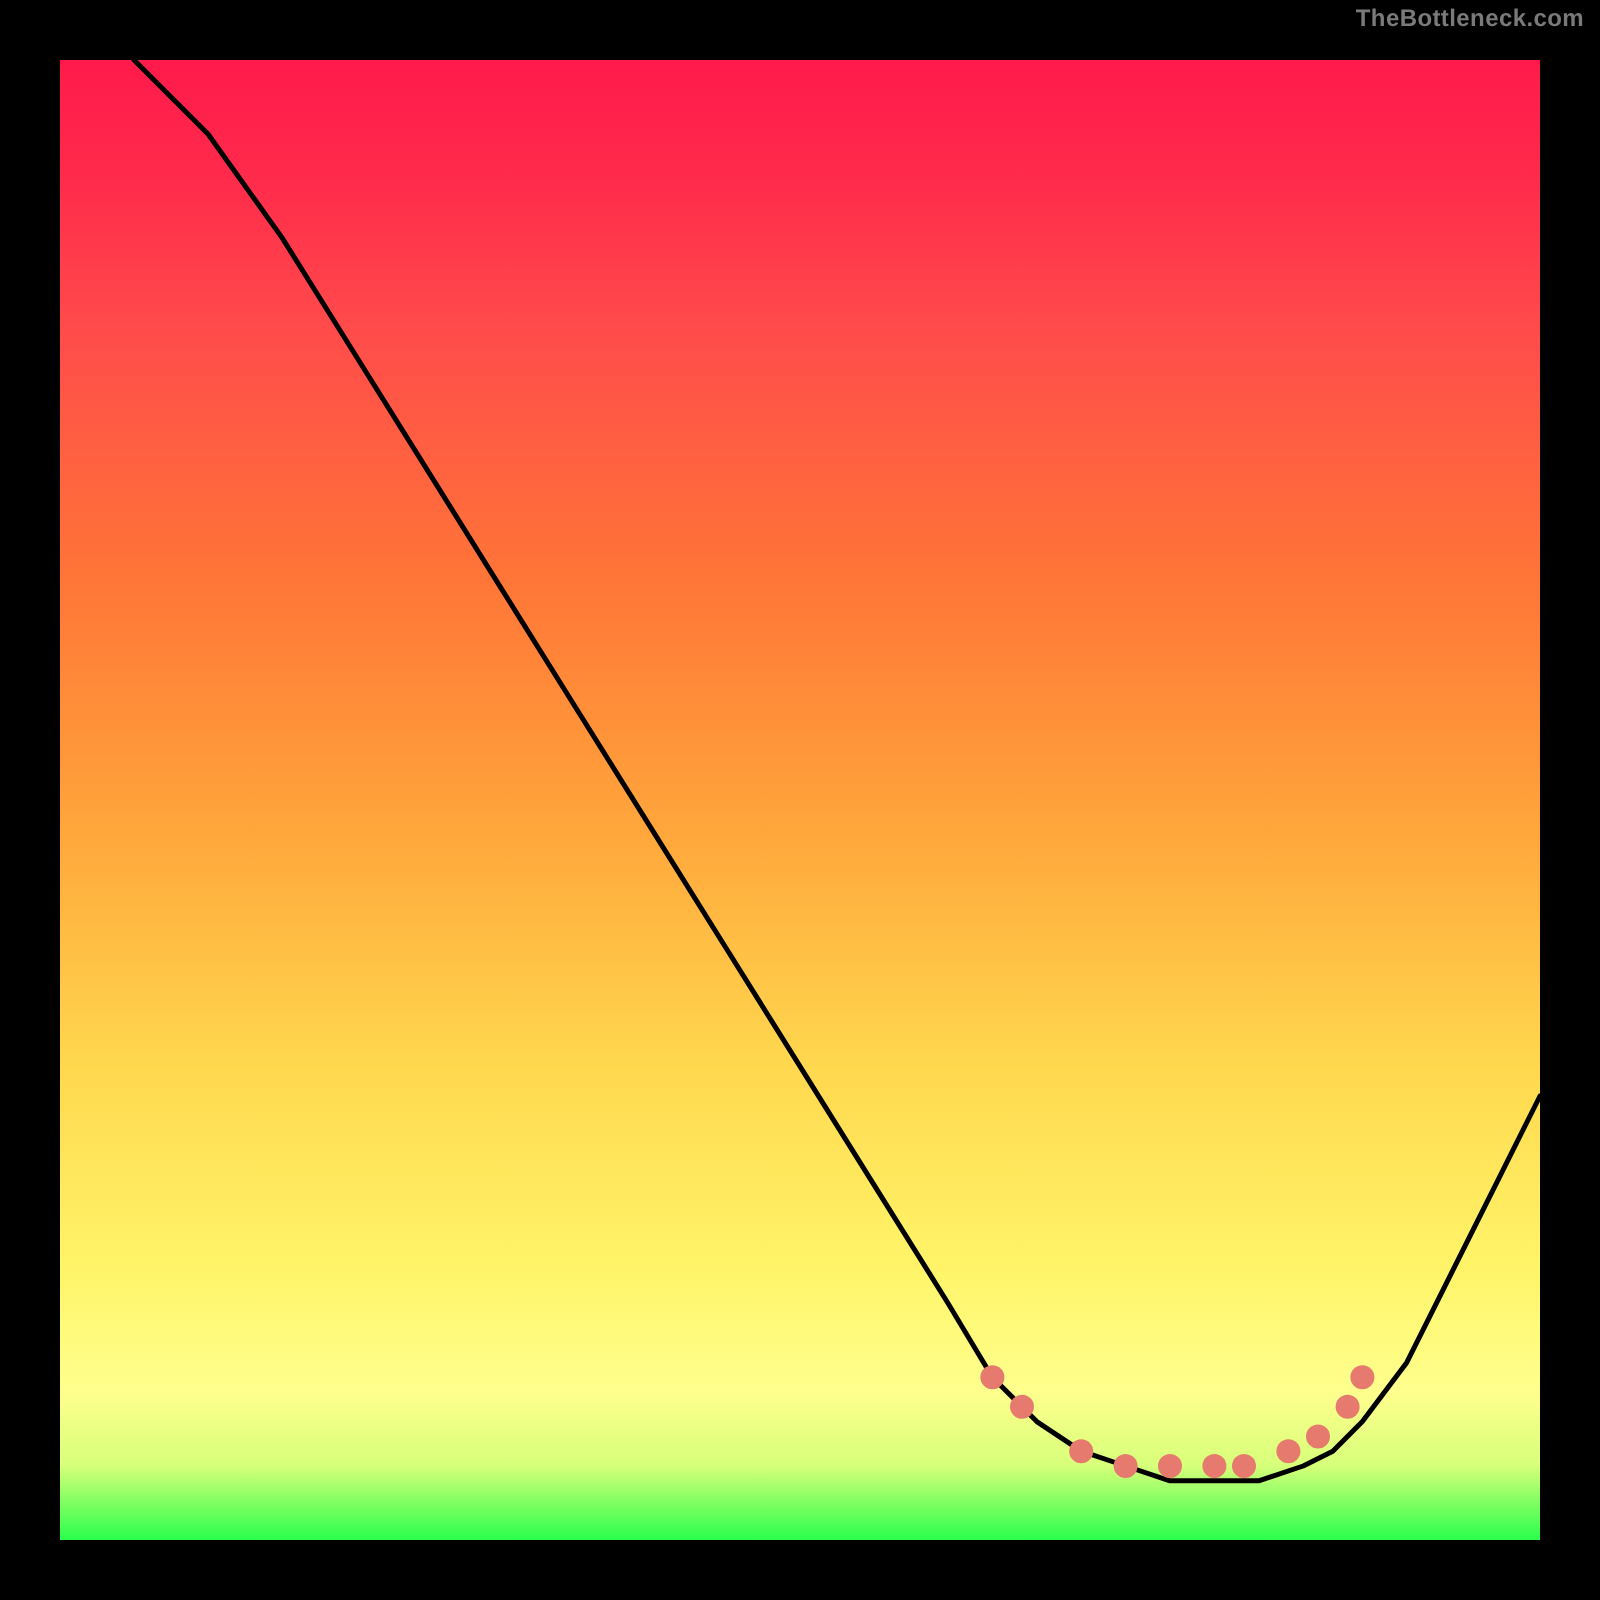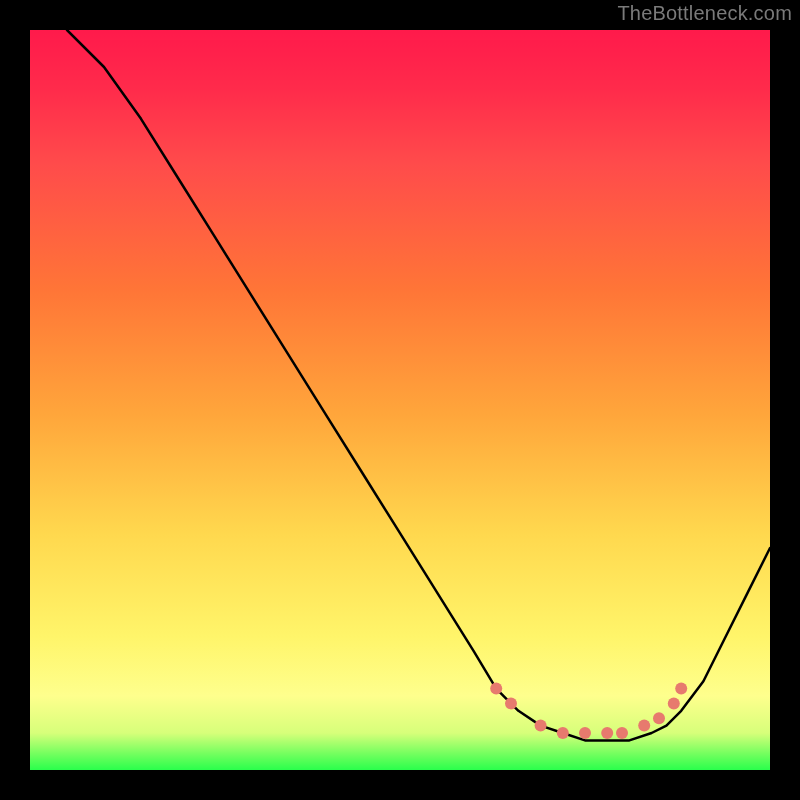--- a/index.html
+++ b/index.html
@@ -15,22 +15,22 @@
     position: relative;
     width: 800px;
     height: 800px;
     background: #000;
   }
   .watermark {
     position: absolute;
     top: 2px;
     right: 8px;
     color: #7a7a7a;
-    font-size: 20px;
-    font-weight: 400;
+    font-size: 12px;
+    font-weight: 700;
     letter-spacing: 0.2px;
     z-index: 10;
   }
   .plot-frame {
     position: absolute;
     left: 30px;
     top: 30px;
     width: 740px;
     height: 740px;
     overflow: hidden;

